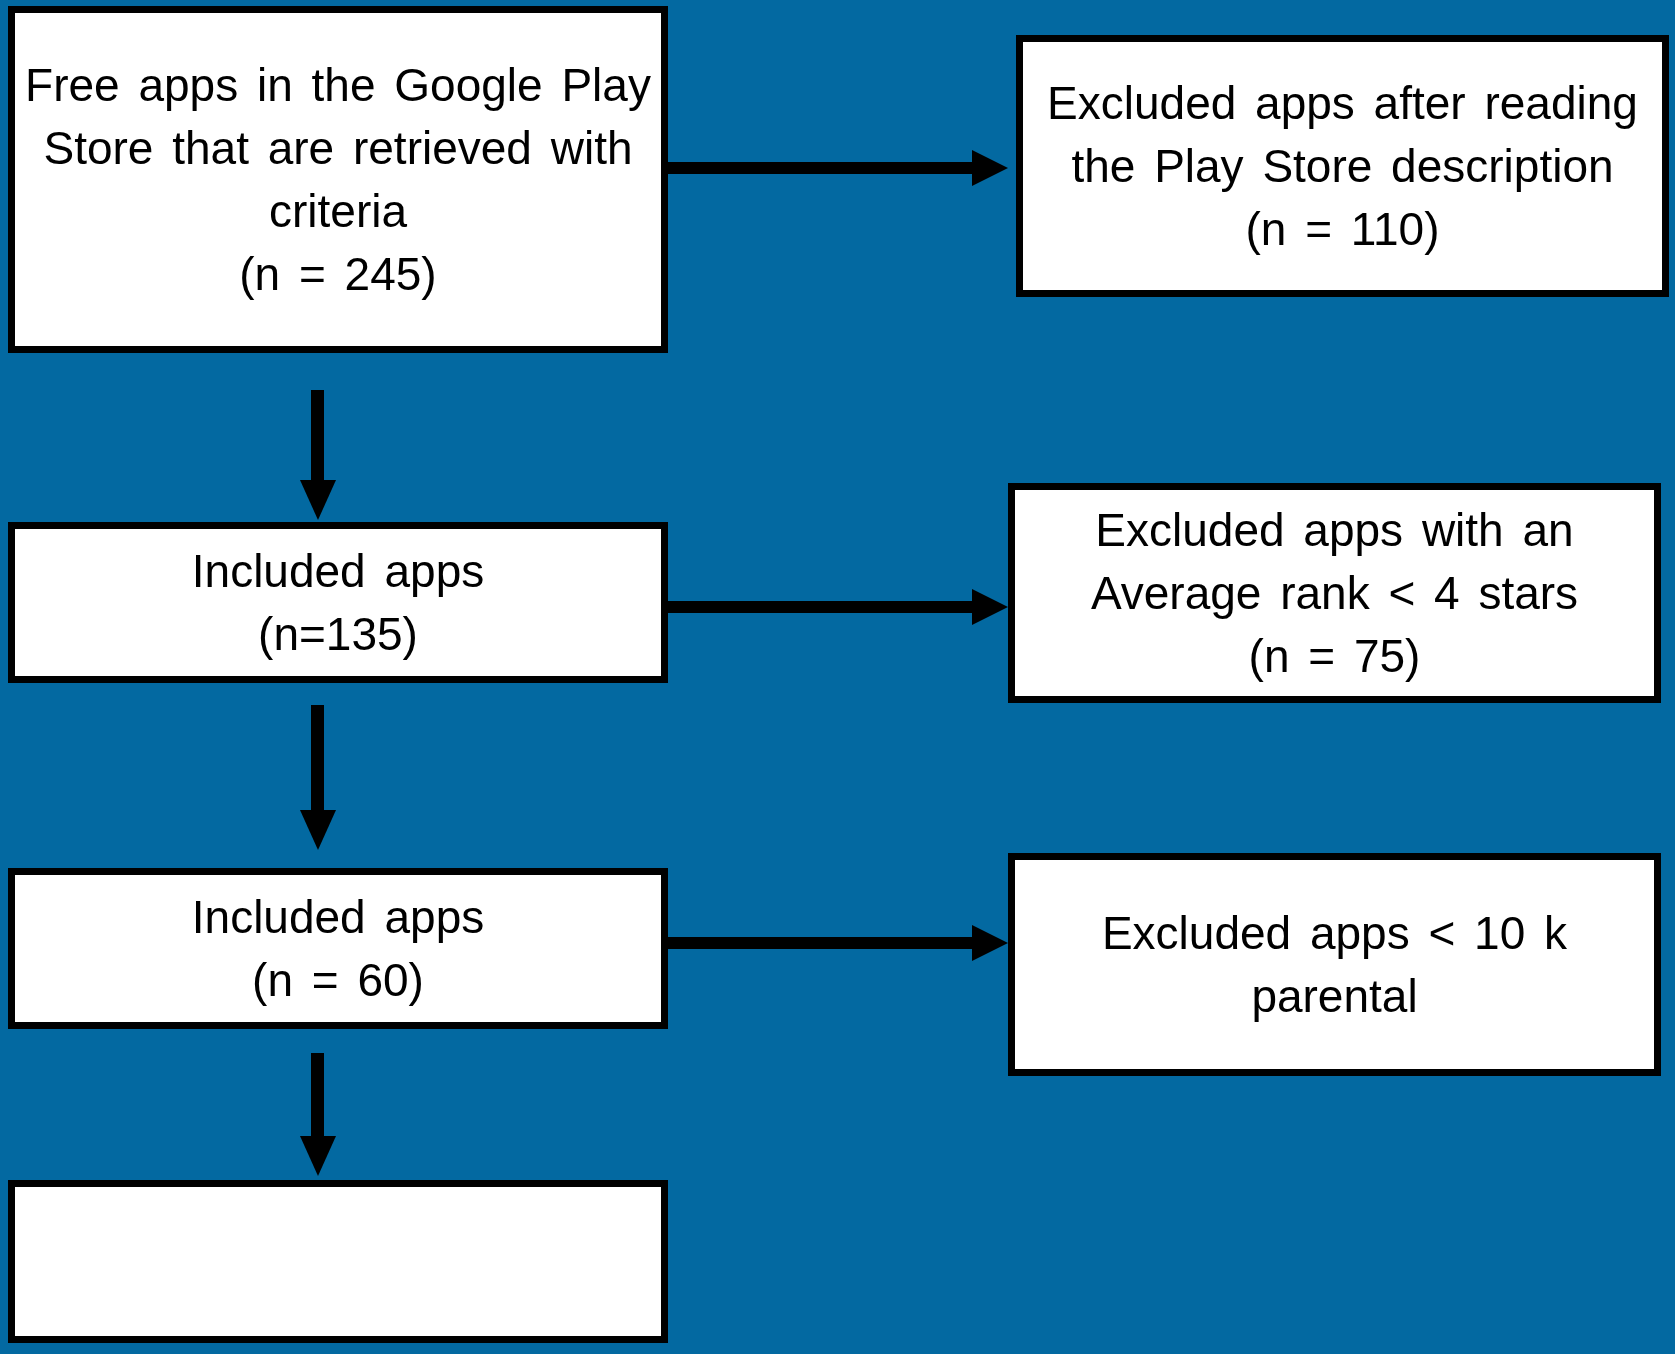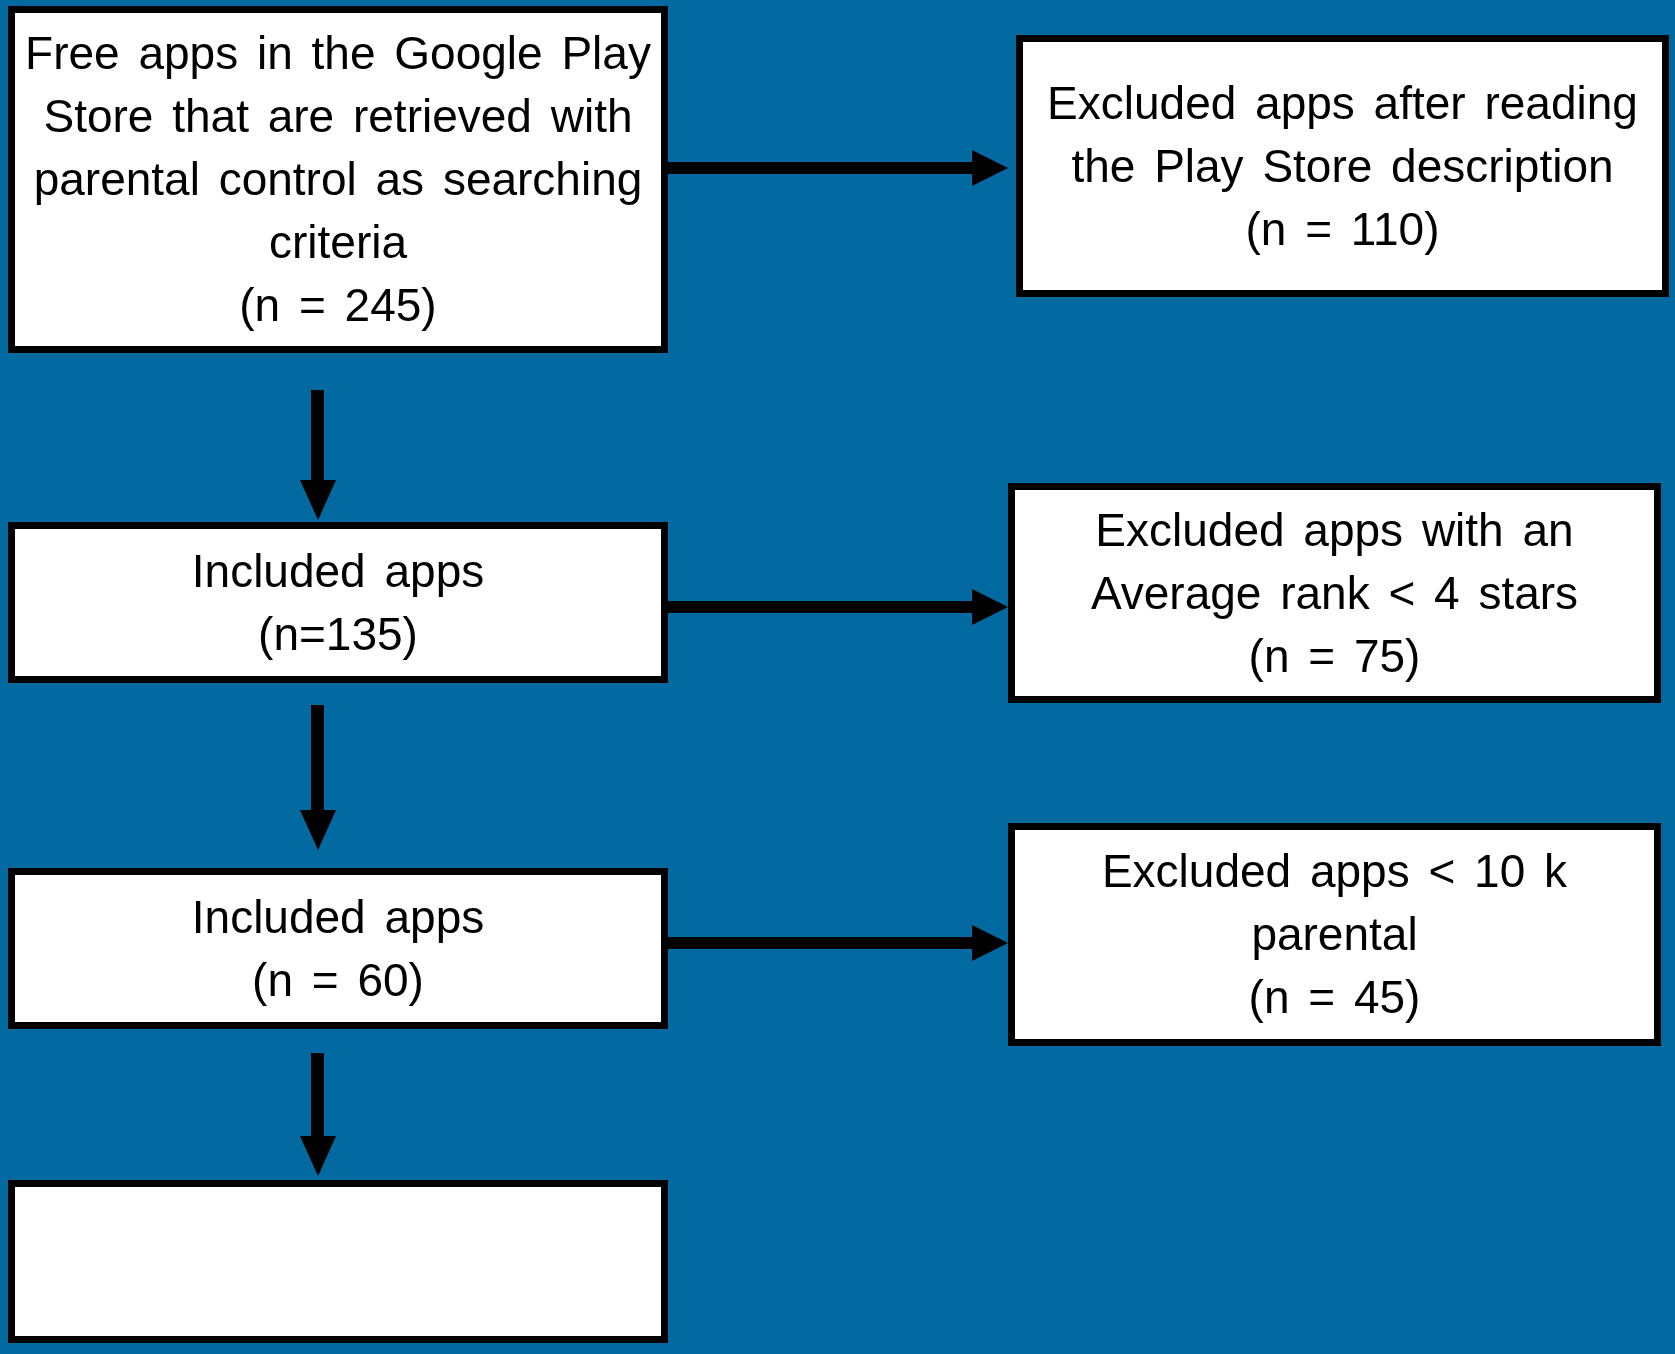--- a/index.html
+++ b/index.html
@@ -34,21 +34,21 @@
     word-spacing: 6px;
   }
   
   .b-source   { left: 8px;    top: 6px;    width: 660px; height: 347px; }
   .b-inc135   { left: 8px;    top: 522px;  width: 660px; height: 161px; }
   .b-inc60    { left: 8px;    top: 868px;  width: 660px; height: 161px; }
   .b-final    { left: 8px;    top: 1180px; width: 660px; height: 163px; }
   
   .b-excdesc  { left: 1016px; top: 35px;   width: 653px; height: 262px; }
   .b-excrank  { left: 1008px; top: 483px;  width: 653px; height: 220px; }
-  .b-excdl    { left: 1008px; top: 823px;  width: 653px; height: 223px; }
+  .b-excdl    { left: 1008px; top: 853px;  width: 653px; height: 223px; }
 
   
   .shaft-h {
     position: absolute;
     background: #000000;
     height: 12px;
     width: 305px;
     left: 667px;
   }
   .head-right {
@@ -87,21 +87,20 @@
   .v3h { top: 1136px; }
 </style>
 </head>
 <body>
 
 <div class="canvas">
 
   <div class="box b-source">
     <div class="line">Free apps in the Google Play</div>
     <div class="line">Store that are retrieved with</div>
-    <div class="line">parental control as searching</div>
     <div class="line">criteria</div>
     <div class="line">(n = 245)</div>
   </div>
 
   <div class="box b-excdesc">
     <div class="line">Excluded apps after reading</div>
     <div class="line">the Play Store description</div>
     <div class="line">(n = 110)</div>
   </div>
 
@@ -117,21 +116,20 @@
   </div>
 
   <div class="box b-inc60">
     <div class="line">Included apps</div>
     <div class="line">(n = 60)</div>
   </div>
 
   <div class="box b-excdl">
     <div class="line">Excluded apps &lt; 10 k</div>
     <div class="line">parental</div>
-    <div class="line">(n = 45)</div>
   </div>
 
   <div class="box b-final">
   </div>
 
   <div class="shaft-h h1s"></div>
   <div class="head-right h1h"></div>
 
   <div class="shaft-v v1s"></div>
   <div class="head-down v1h"></div>

